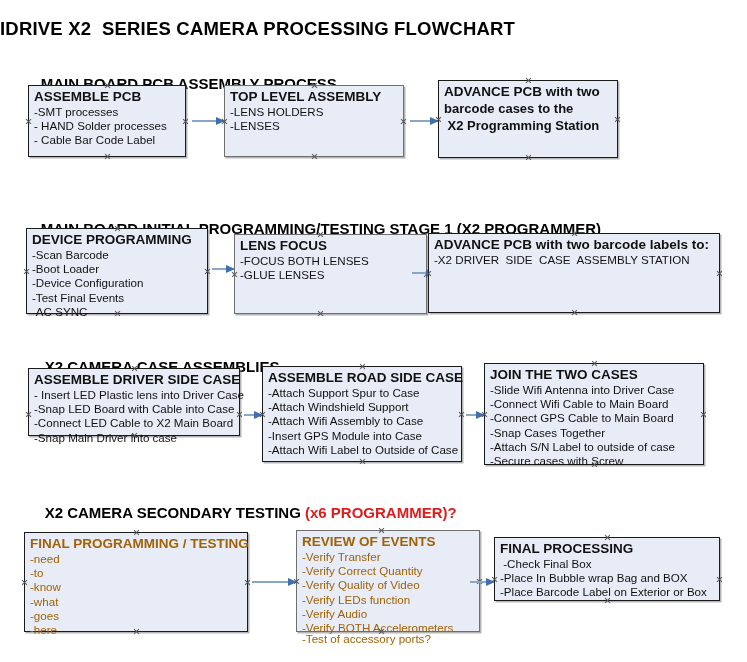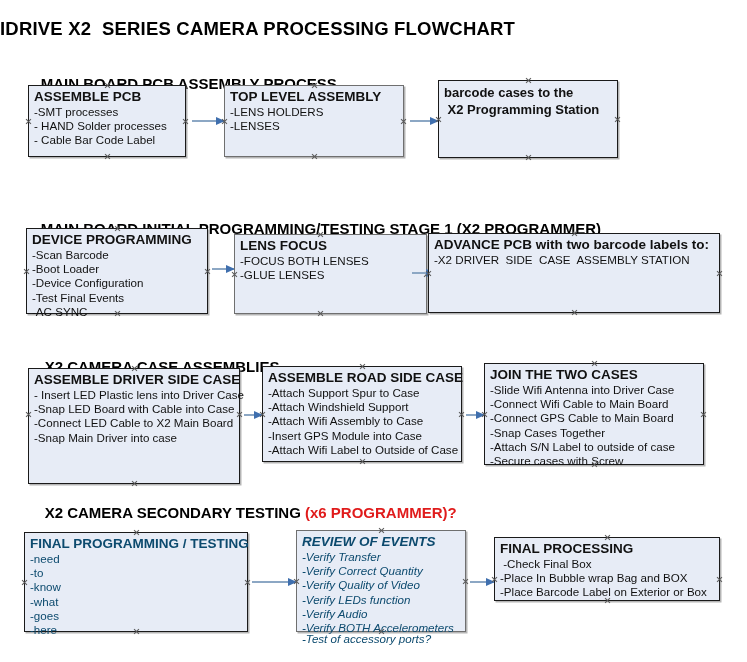--- a/index.html
+++ b/index.html
@@ -68,21 +68,21 @@
     line-height: 14.2px;
     white-space: pre;
   }
   .fbox.bold-body .bline {
     font-weight: bold;
     font-size: 13px;
     line-height: 17px;
   }
   .fbox.red .btitle,
   .fbox.red .bline {
-    color: #0c4a6e;
+    color: #a16207;
   }
   .fbox .bline.overflow {
     position: absolute;
     left: 5px;
     bottom: -15px;
     width: 200px;
   }
   
   .conn {
     position: absolute;
@@ -149,20 +149,21 @@
     <div class="bline">-LENSES</div>
     <span class="hx" style="left:86px; top:-4px;"></span>
     <span class="hx" style="left:86px; bottom:-4px;"></span>
     <span class="hx" style="left:-4px; top:32px;"></span>
     <span class="hx" style="right:-4px; top:32px;"></span>
   </div>
 
   <div class="conn" style="left:410px; top:120px; width:28px;"></div>
 
   <div class="fbox bold-body" style="left:438px; top:80px; width:180px; height:78px;">
+    <div class="btitle">ADVANCE PCB with two</div>
     <div class="bline">barcode cases to the</div>
     <div class="bline"> X2 Programming Station</div>
     <span class="hx" style="left:86px; top:-4px;"></span>
     <span class="hx" style="left:86px; bottom:-4px;"></span>
     <span class="hx" style="left:-4px; top:35px;"></span>
     <span class="hx" style="right:-4px; top:35px;"></span>
   </div>
 
   <div class="section-heading" style="left:24px; top:203px;">
     <span>MAIN BOARD INITIAL PROGRAMMING/TESTING STAGE 1 (X2 PROGRAMMER)</span>
@@ -201,21 +202,21 @@
     <span class="hx" style="left:142px; top:-4px;"></span>
     <span class="hx" style="left:142px; bottom:-4px;"></span>
     <span class="hx" style="left:-4px; top:36px;"></span>
     <span class="hx" style="right:-4px; top:36px;"></span>
   </div>
 
   <div class="section-heading" style="left:28px; top:341px;">
     <span>X2 CAMERA CASE ASSEMBLIES</span>
   </div>
 
-  <div class="fbox" style="left:28px; top:368px; width:212px; height:116px;">
+  <div class="fbox" style="left:28px; top:368px; width:212px; height:68px;">
     <div class="btitle">ASSEMBLE DRIVER SIDE CASE</div>
     <div class="bline">- Insert LED Plastic lens into Driver Case</div>
     <div class="bline">-Snap LED Board with Cable into Case</div>
     <div class="bline">-Connect LED Cable to X2 Main Board</div>
     <div class="bline">-Snap Main Driver into case</div>
     <span class="hx" style="left:102px; top:-4px;"></span>
     <span class="hx" style="left:102px; bottom:-4px;"></span>
     <span class="hx" style="left:-4px; top:42px;"></span>
     <span class="hx" style="right:-4px; top:42px;"></span>
   </div>
@@ -264,21 +265,21 @@
     <div class="bline">-goes</div>
     <div class="bline">-here</div>
     <span class="hx" style="left:108px; top:-4px;"></span>
     <span class="hx" style="left:108px; bottom:-4px;"></span>
     <span class="hx" style="left:-4px; top:46px;"></span>
     <span class="hx" style="right:-4px; top:46px;"></span>
   </div>
 
   <div class="conn" style="left:252px; top:581px; width:44px;"></div>
 
-  <div class="fbox red gray-edge" style="left:296px; top:530px; width:170px; height:102px;font-style:italic;">
+  <div class="fbox red gray-edge" style="left:296px; top:530px; width:184px; height:102px;">
     <div class="btitle">REVIEW OF EVENTS</div>
     <div class="bline">-Verify Transfer</div>
     <div class="bline">-Verify Correct Quantity</div>
     <div class="bline">-Verify Quality of Video</div>
     <div class="bline">-Verify LEDs function</div>
     <div class="bline">-Verify Audio</div>
     <div class="bline">-Verify BOTH Accelerometers</div>
     <div class="bline overflow">-Test of accessory ports?</div>
     <span class="hx" style="left:81px; top:-4px;"></span>
     <span class="hx" style="left:81px; bottom:-4px;"></span>

